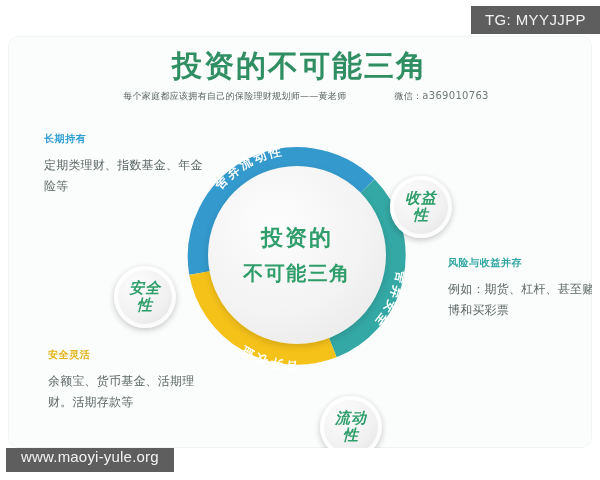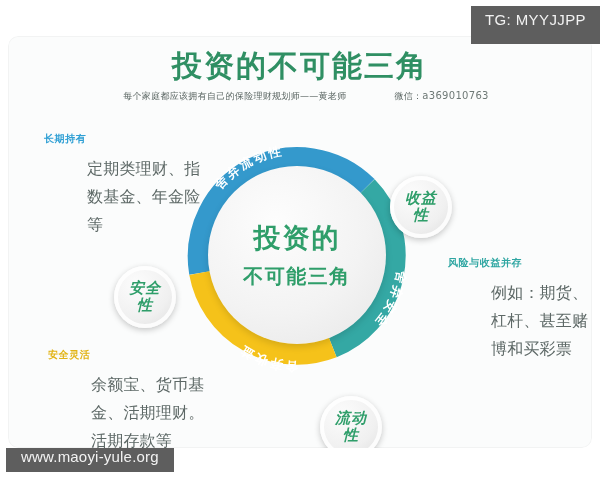--- a/index.html
+++ b/index.html
@@ -88,25 +88,24 @@
     position: absolute;
     width: 160px;
   }
   .copy .head {
     font-size: 10px;
     font-weight: bold;
     letter-spacing: 0.6px;
     margin-bottom: 9px;
   }
   .copy .body {
-    font-size: 16px;
+    font-size: 12px;
     line-height: 1.75;
     color: #5d6866;
     letter-spacing: 0.2px;
-    margin-left: 43px;
   }
   #copy-long   { left: 36px;  top: 96px;  }
   #copy-long   .head { color: #2e9fd4; }
   #copy-safe   { left: 40px;  top: 312px; }
   #copy-safe   .head { color: #e2b417; }
   #copy-risk   { left: 440px; top: 220px; width: 150px; }
   #copy-risk   .head { color: #2fa6a2; }
 
   
   #donut-wrap {
@@ -136,21 +135,21 @@
     border-radius: 50%;
     background: radial-gradient(circle at 38% 32%, #fdfdfd 0%, #f3f3f3 55%, #e6e6e6 100%);
     box-shadow: 0 3px 7px rgba(0,0,0,0.13);
     display: flex;
     flex-direction: column;
     justify-content: center;
     align-items: center;
     gap: 7px;
   }
   .center-line1 {
-    font-size: 27px;
+    font-size: 22px;
     font-weight: bold;
     color: #2f9e6a;
     letter-spacing: 2px;
   }
   .center-line2 {
     font-size: 20px;
     font-weight: bold;
     color: #2f9e6a;
     letter-spacing: 1.5px;
   }
@@ -188,21 +187,21 @@
     background: #5e5e5e;
     color: #f2f2f2;
     font-family: "Liberation Sans", sans-serif;
     display: flex;
     align-items: center;
     justify-content: center;
   }
   #tg-tag {
     right: 0;
     top: 6px;
-    padding: 5px 14px 16px;
+    padding: 5px 14px 6px;
     font-size: 15px;
     letter-spacing: 0.4px;
   }
   #site-tag {
     left: 6px;
     bottom: 8px;
     padding: 0 15px 7px;
     font-size: 15px;
     letter-spacing: 0.2px;
   }

